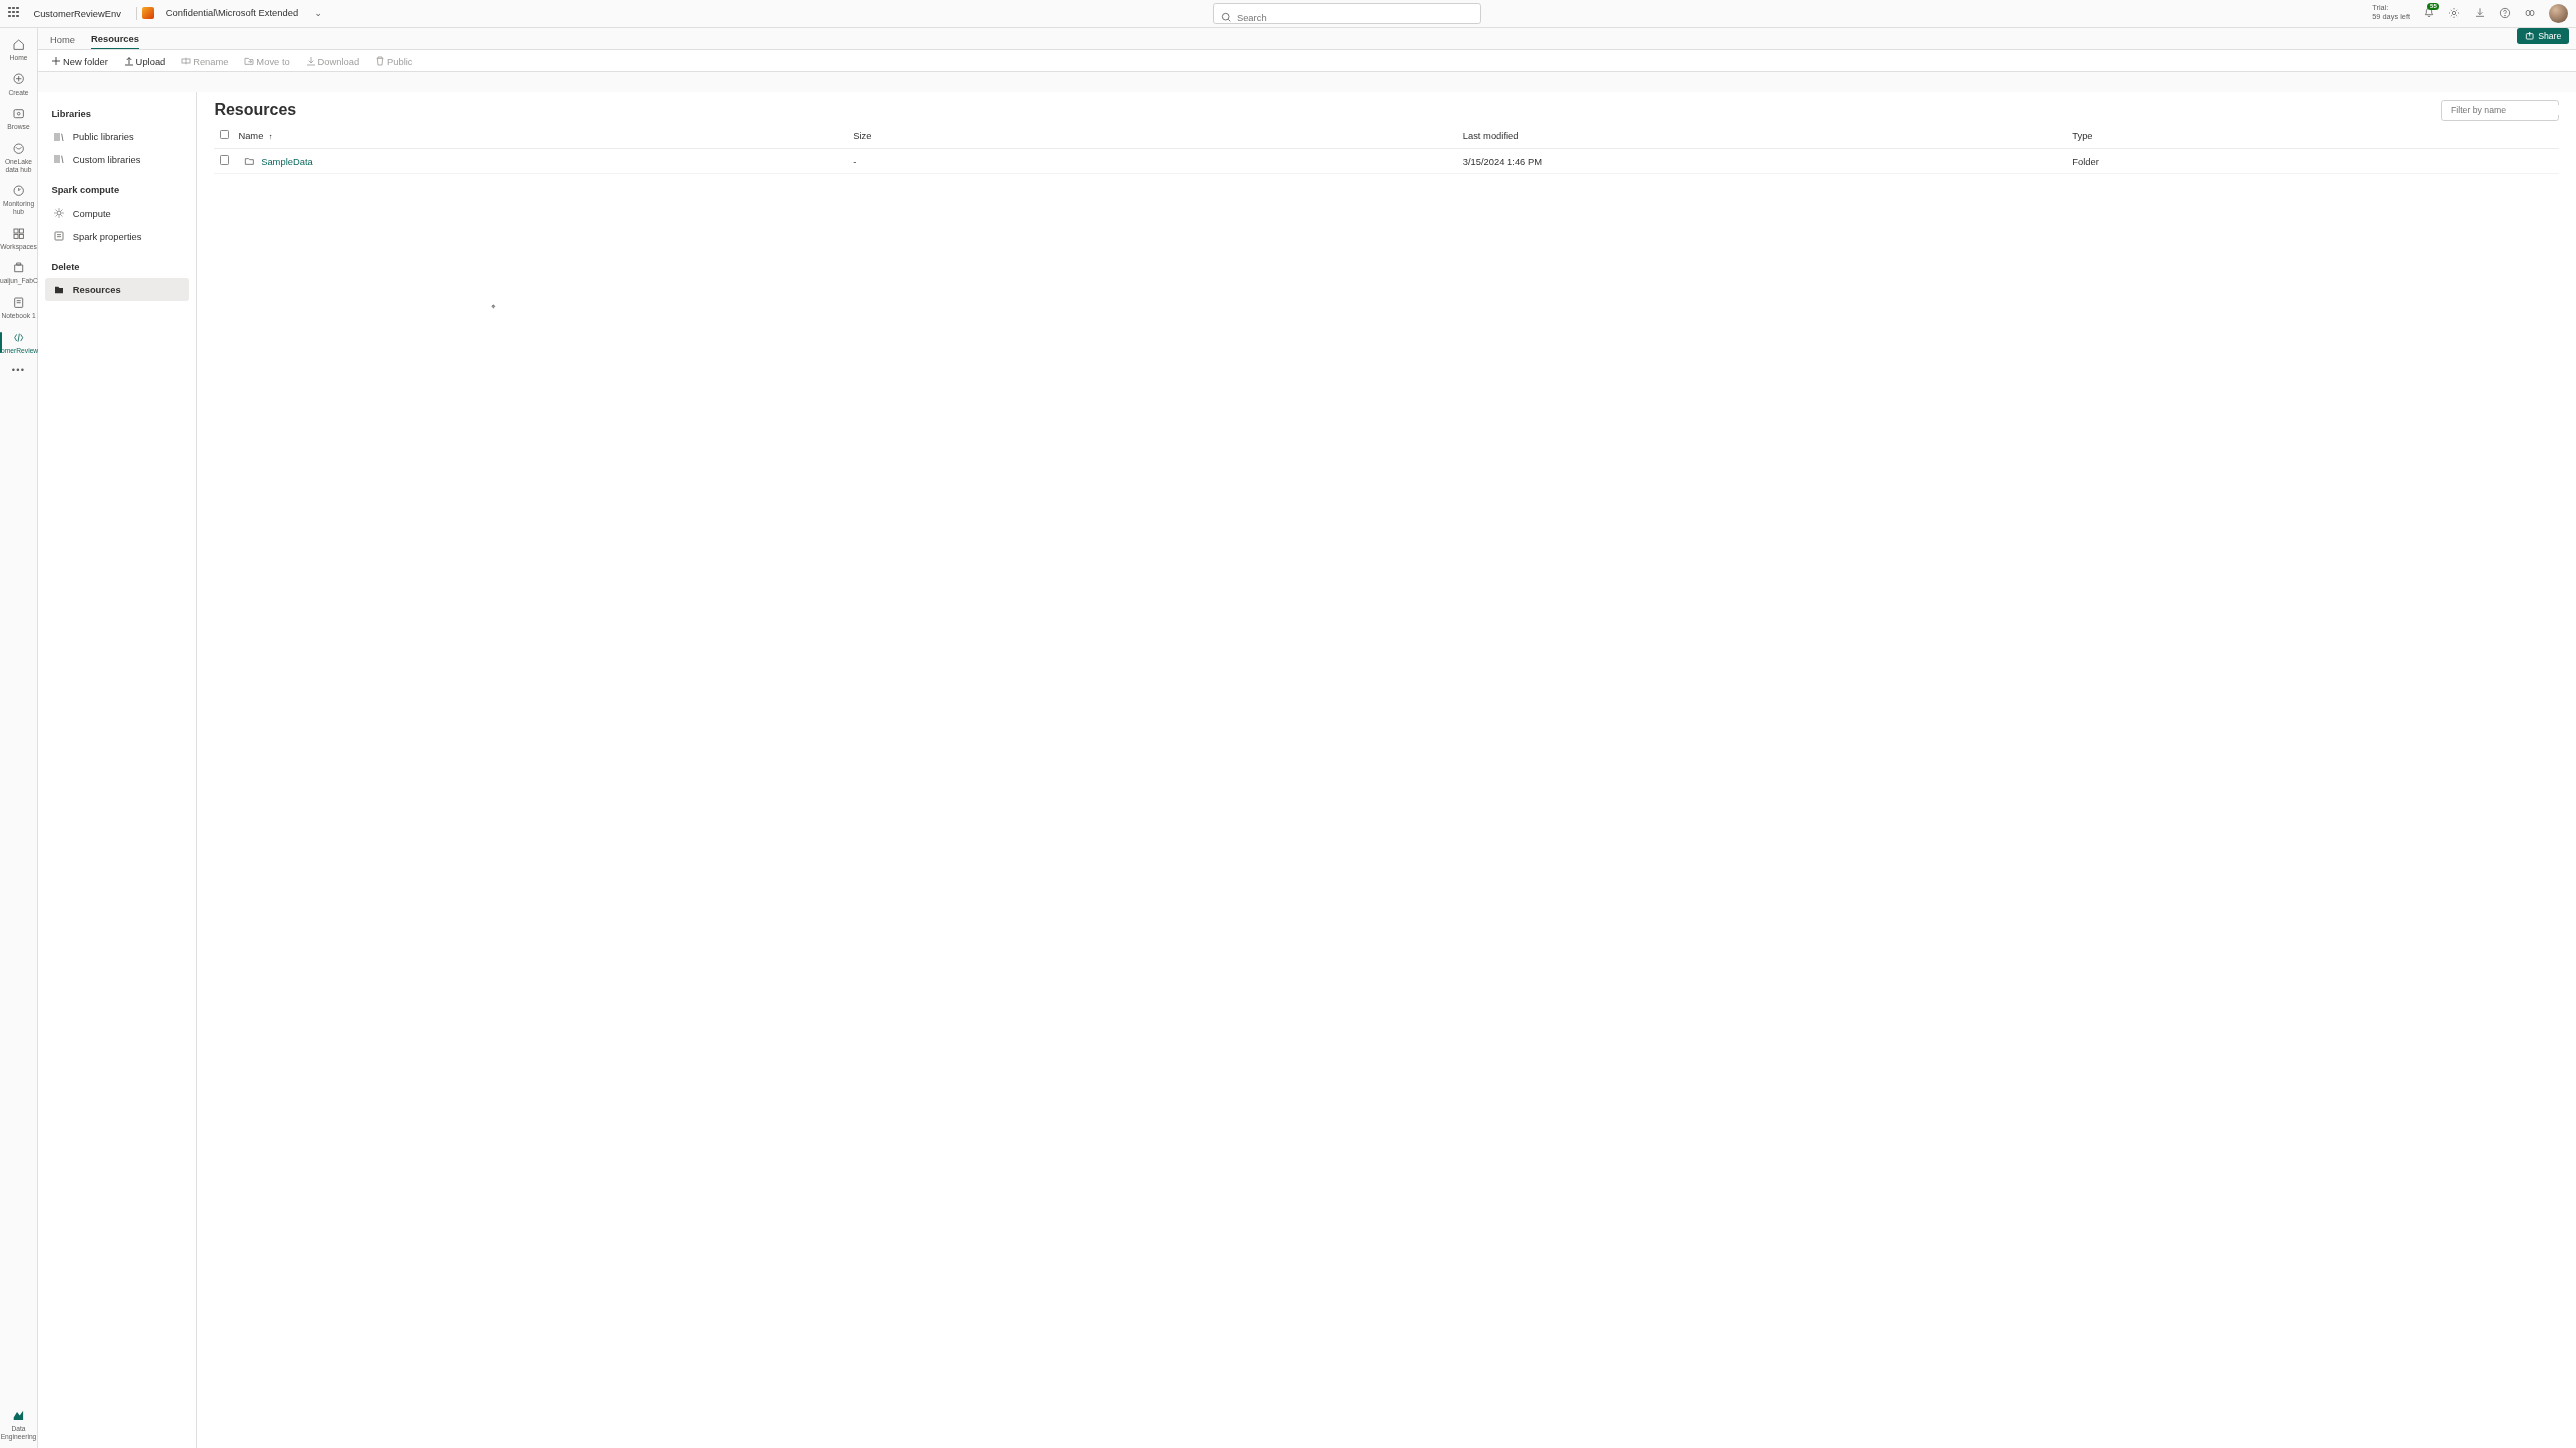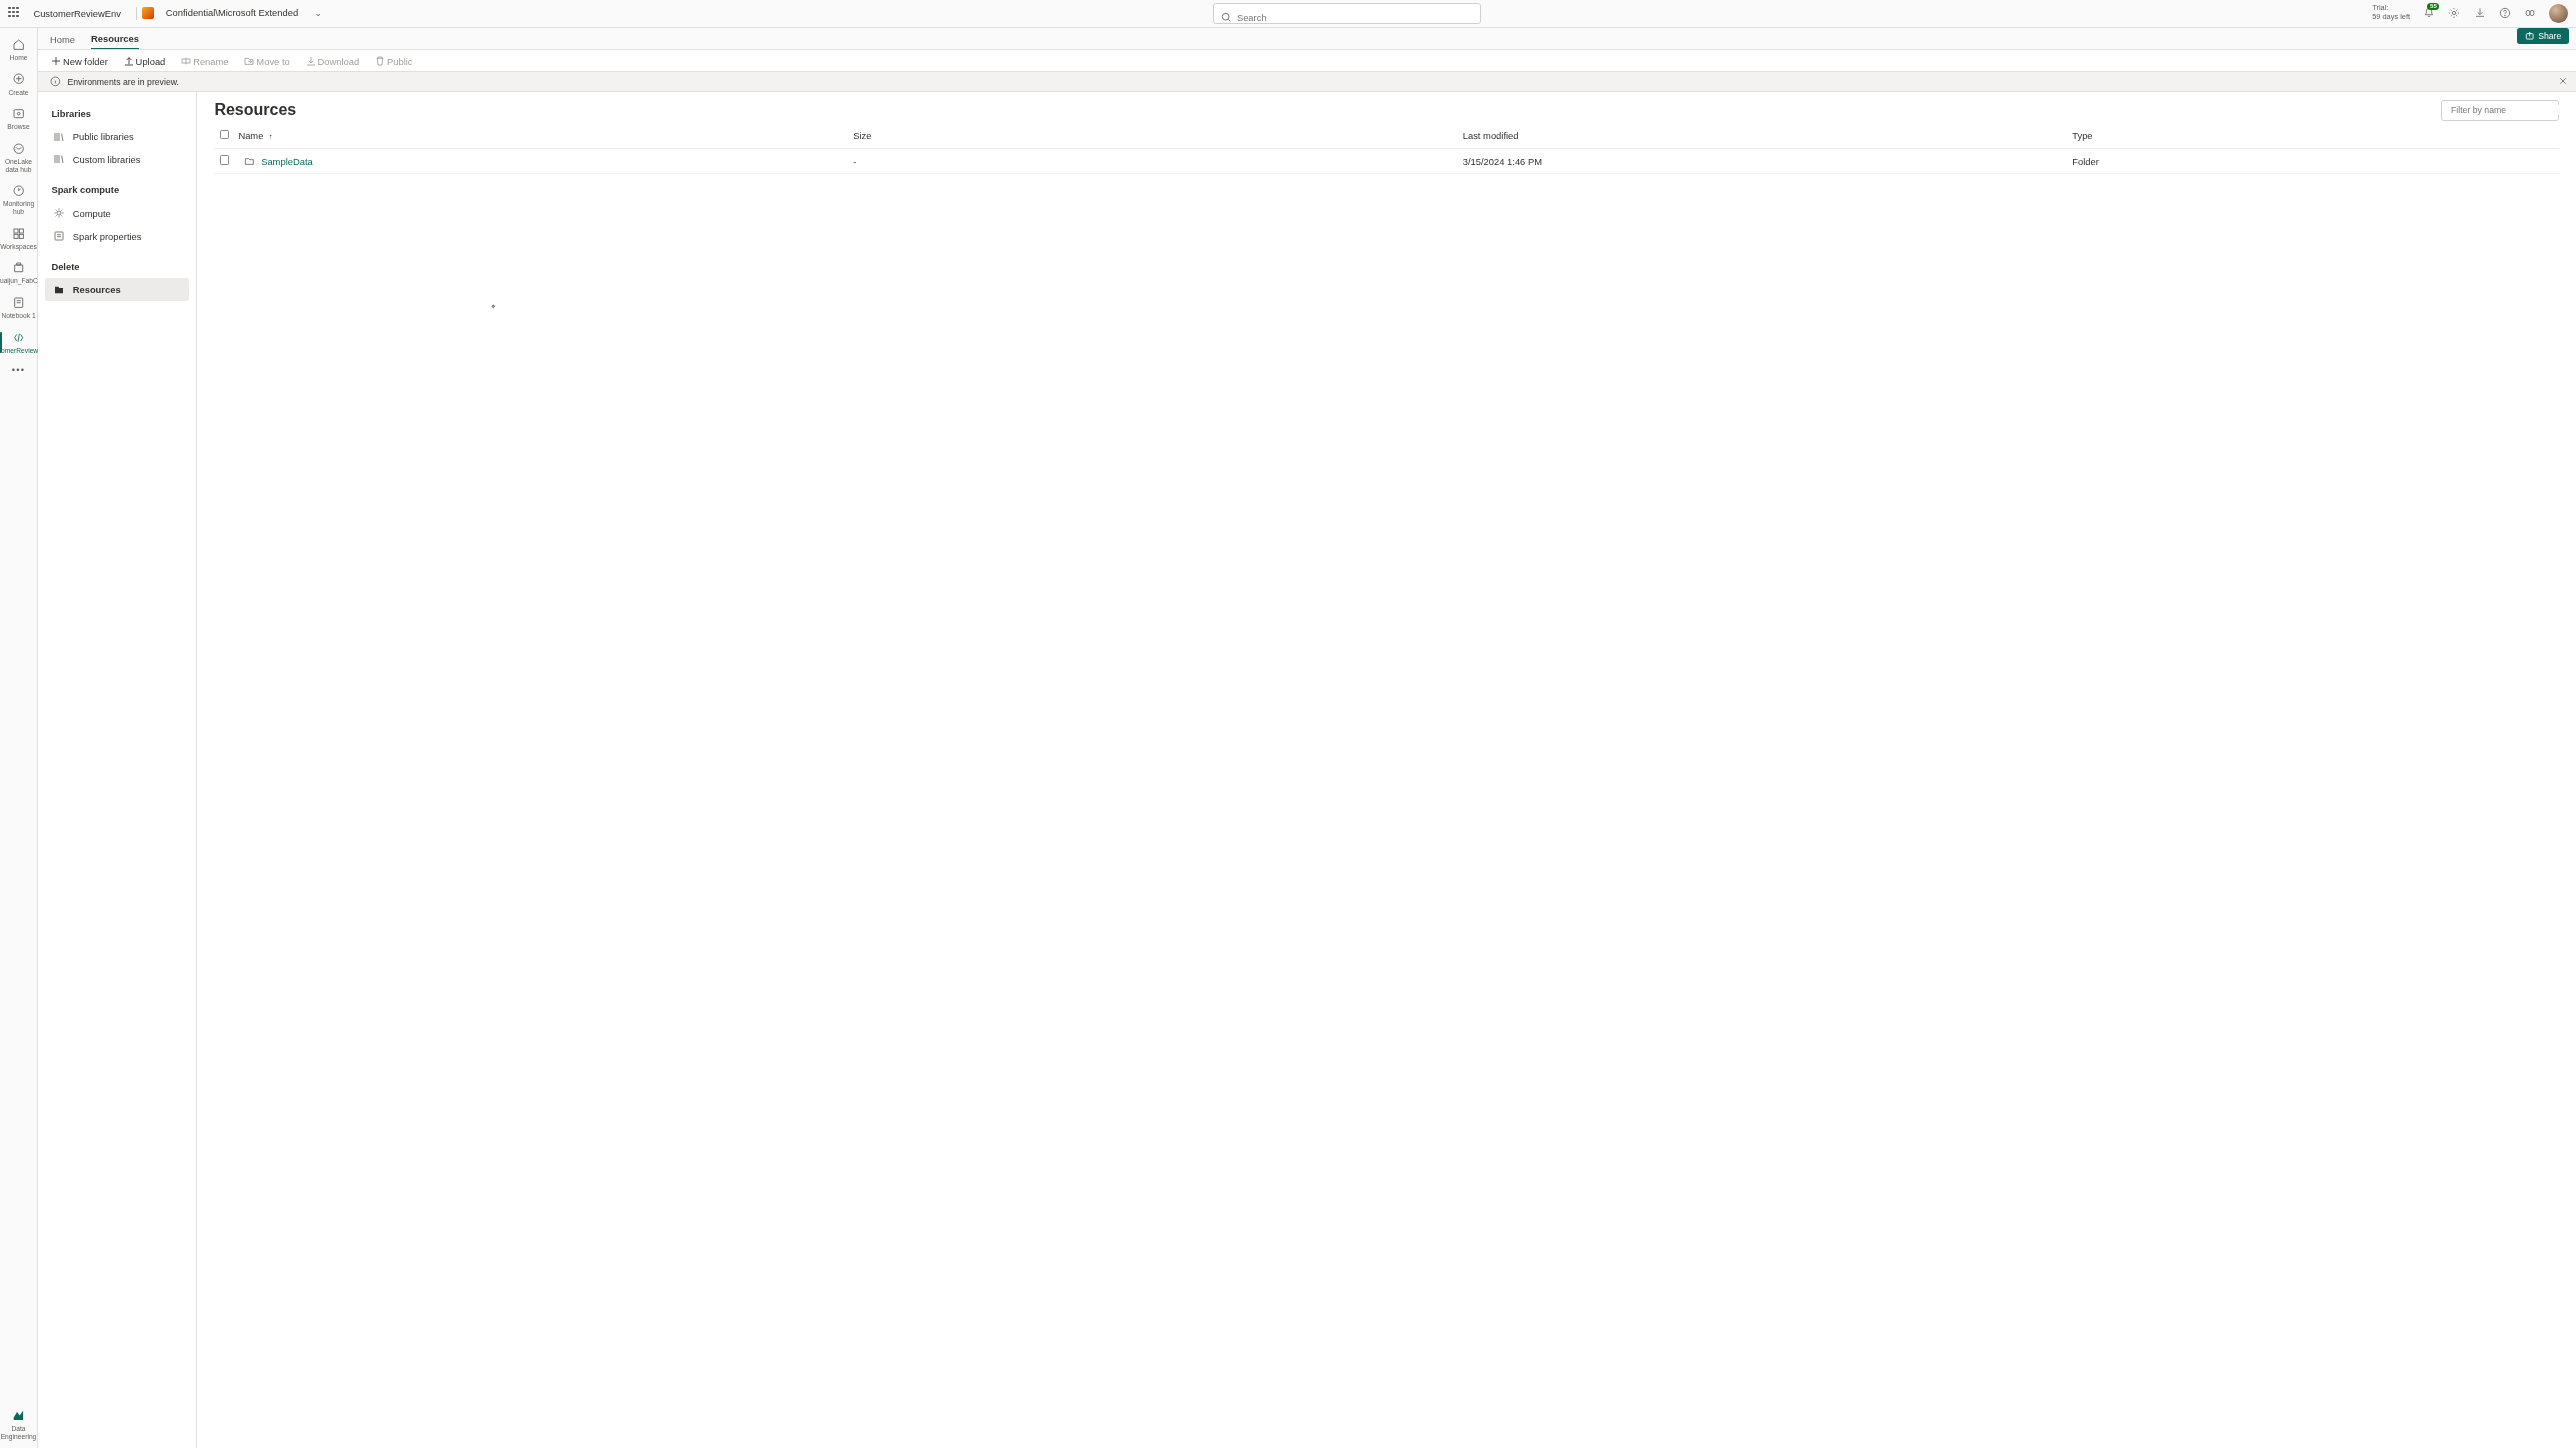--- a/index.html
+++ b/index.html
@@ -291,32 +291,20 @@
       <span>Download</span>
     </div>
     <div class="tbtn disabled">
       <svg viewBox="0 0 18 18" fill="none" stroke="#a19f9d" stroke-width="1.3">
           <path d="M4 5h10M6 5V3h6v2M5 5l1 10h6l1-10"></path>
         </svg>
       <span>Public</span>
     </div>
   </div>
 
-  <div class="banner">
-    <svg width="10.7" height="10.7" viewBox="0 0 16 16" fill="none" stroke="#605e5c" stroke-width="1.2">
-        <circle cx="8" cy="8" r="6.5"></circle>
-        <path d="M8 5v.01M8 7v4"></path>
-      </svg>
-    <span>Environments are in preview.</span>
-    <span class="banner-close">
-      <svg width="8" height="8" viewBox="0 0 12 12" stroke="#605e5c" stroke-width="1.2">
-          <path d="M2 2l8 8M10 2l-8 8"></path>
-        </svg>
-    </span>
-  </div>
 
   <div class="main-split">
 
     <div class="sidebar">
       <div class="side-group-title">Libraries</div>
       <div class="side-item">
         <svg viewBox="0 0 18 18" fill="none" stroke="#605e5c" stroke-width="1.2">
             <path d="M3 3v12M6 3v12M9 3v12M13 4l2 11"></path>
           </svg>
         <span>Public libraries</span>

